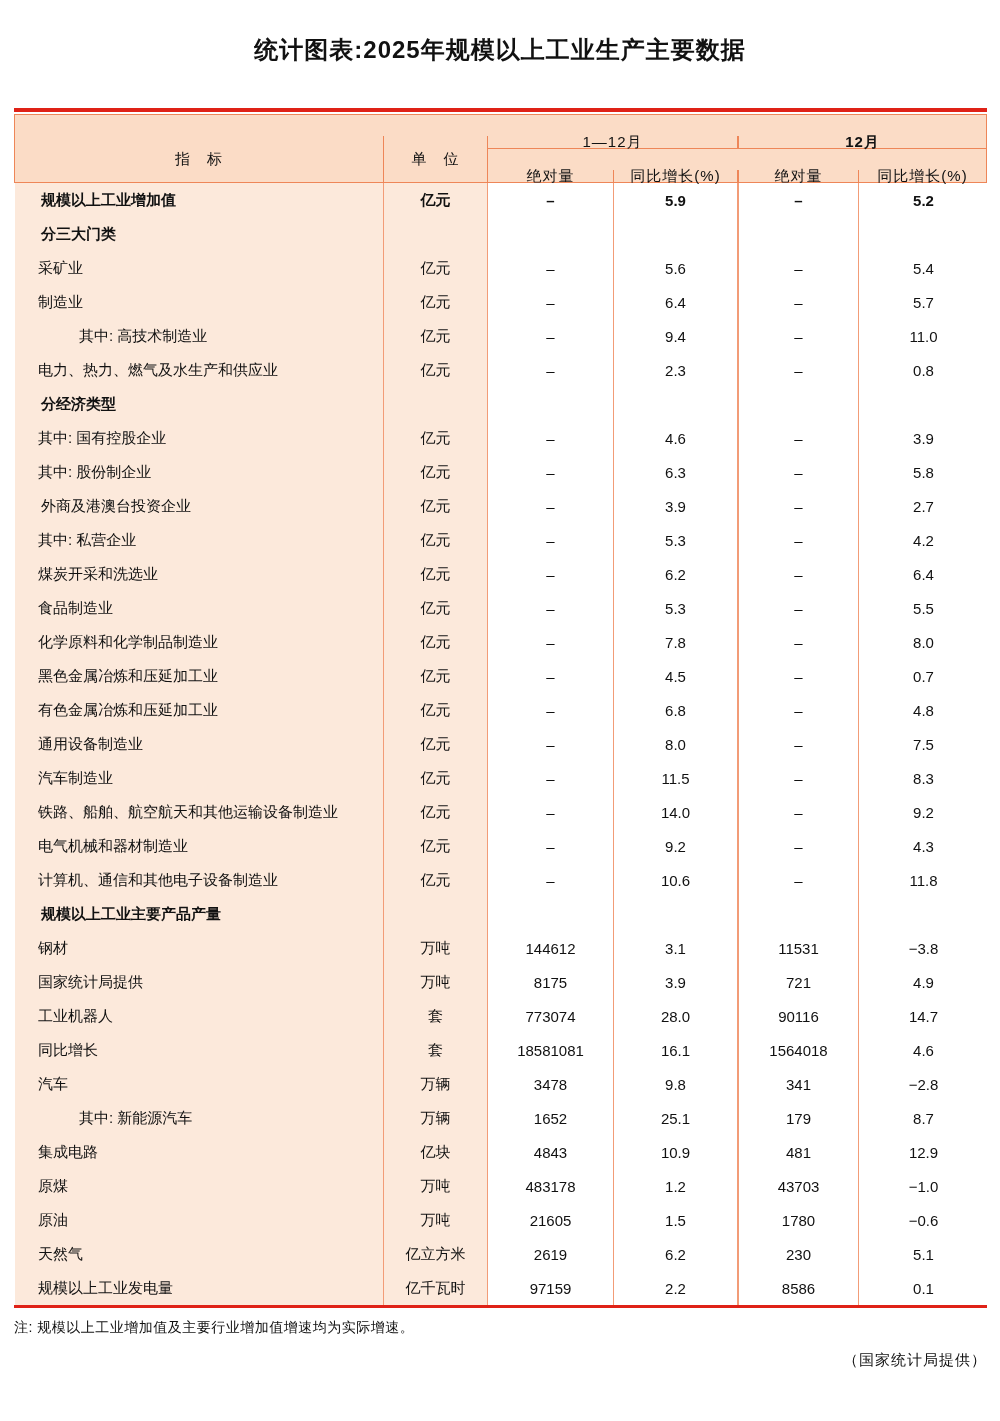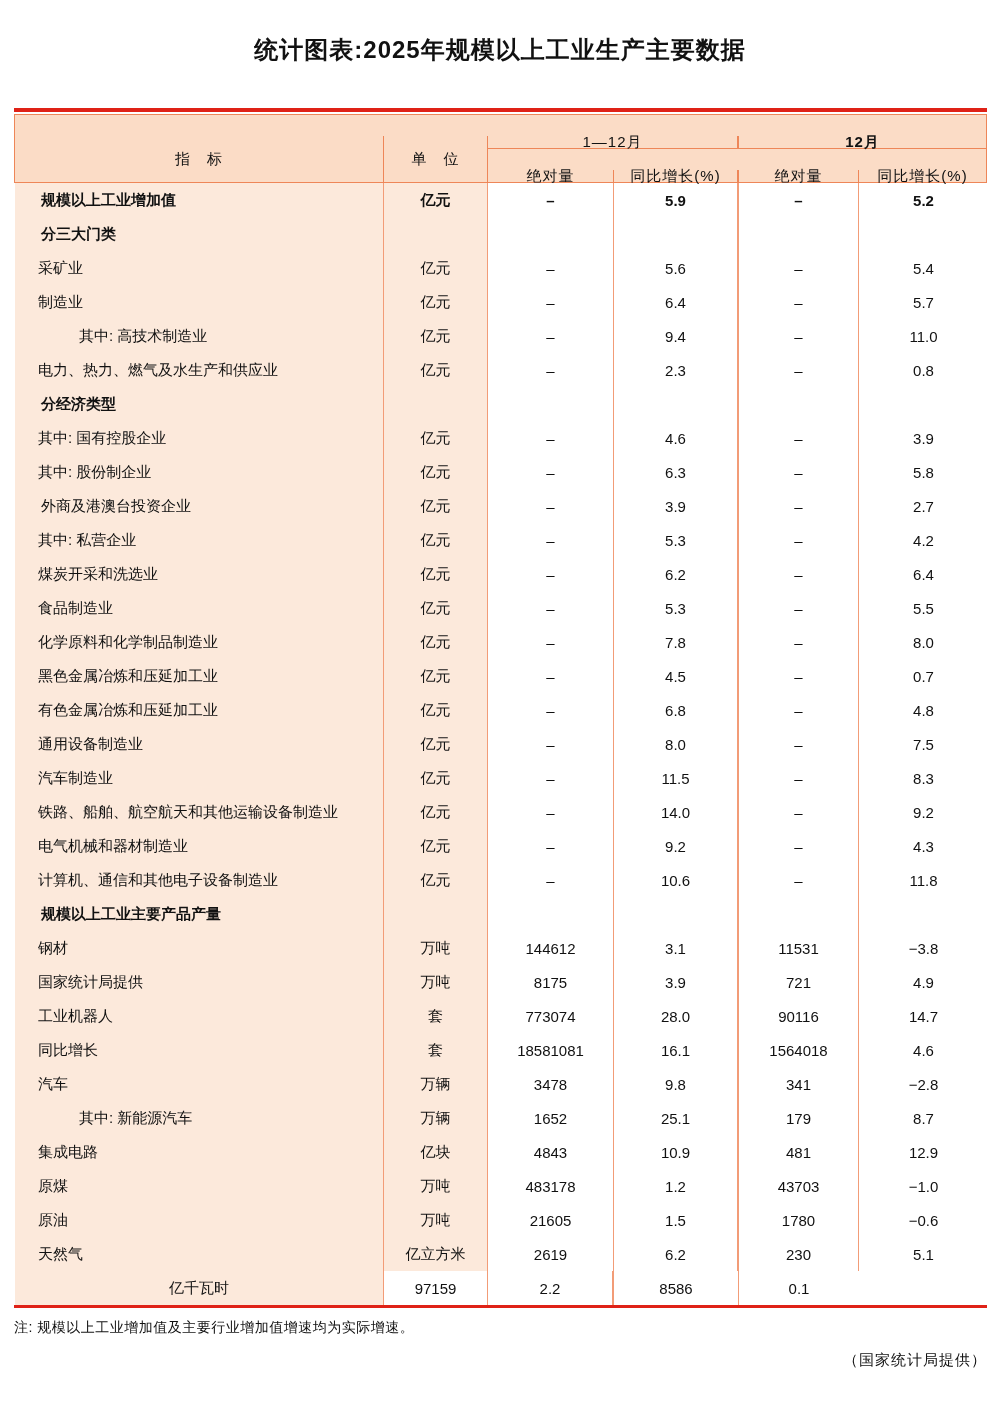--- a/index.html
+++ b/index.html
@@ -330,20 +330,21 @@
       </div>
       <div class="row">
         <div class="c label ind1">天然气</div>
         <div class="c unit">亿立方米</div>
         <div class="c v v0">2619</div>
         <div class="c v v1">6.2</div>
         <div class="c v v2">230</div>
         <div class="c v v3">5.1</div>
       </div>
       <div class="row">
+        <div class="c label ind1">规模以上工业发电量</div>
         <div class="c unit">亿千瓦时</div>
         <div class="c v v0">97159</div>
         <div class="c v v1">2.2</div>
         <div class="c v v2">8586</div>
         <div class="c v v3">0.1</div>
       </div>
     </div>
   <div class="redline bottom"></div>
 </div>
 

